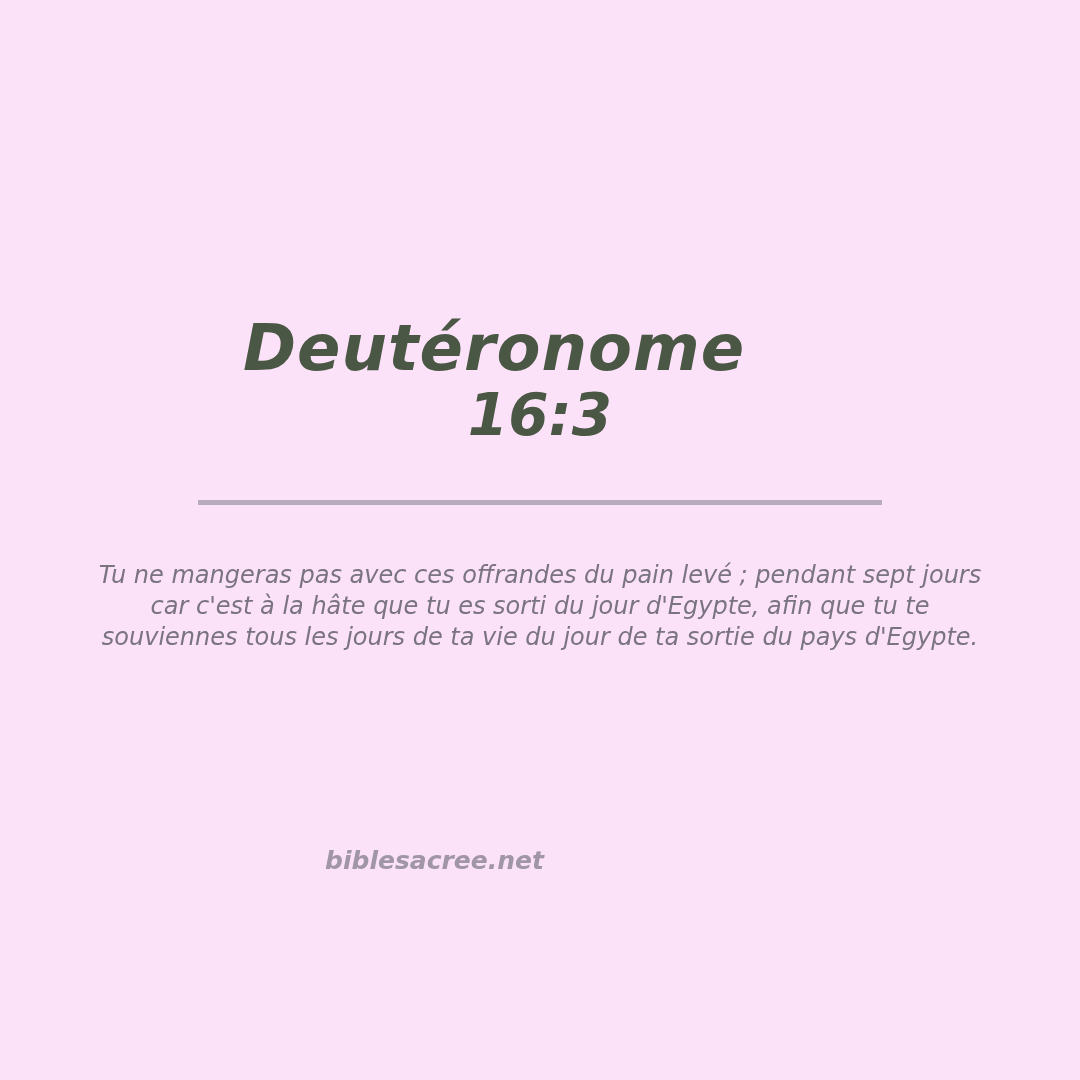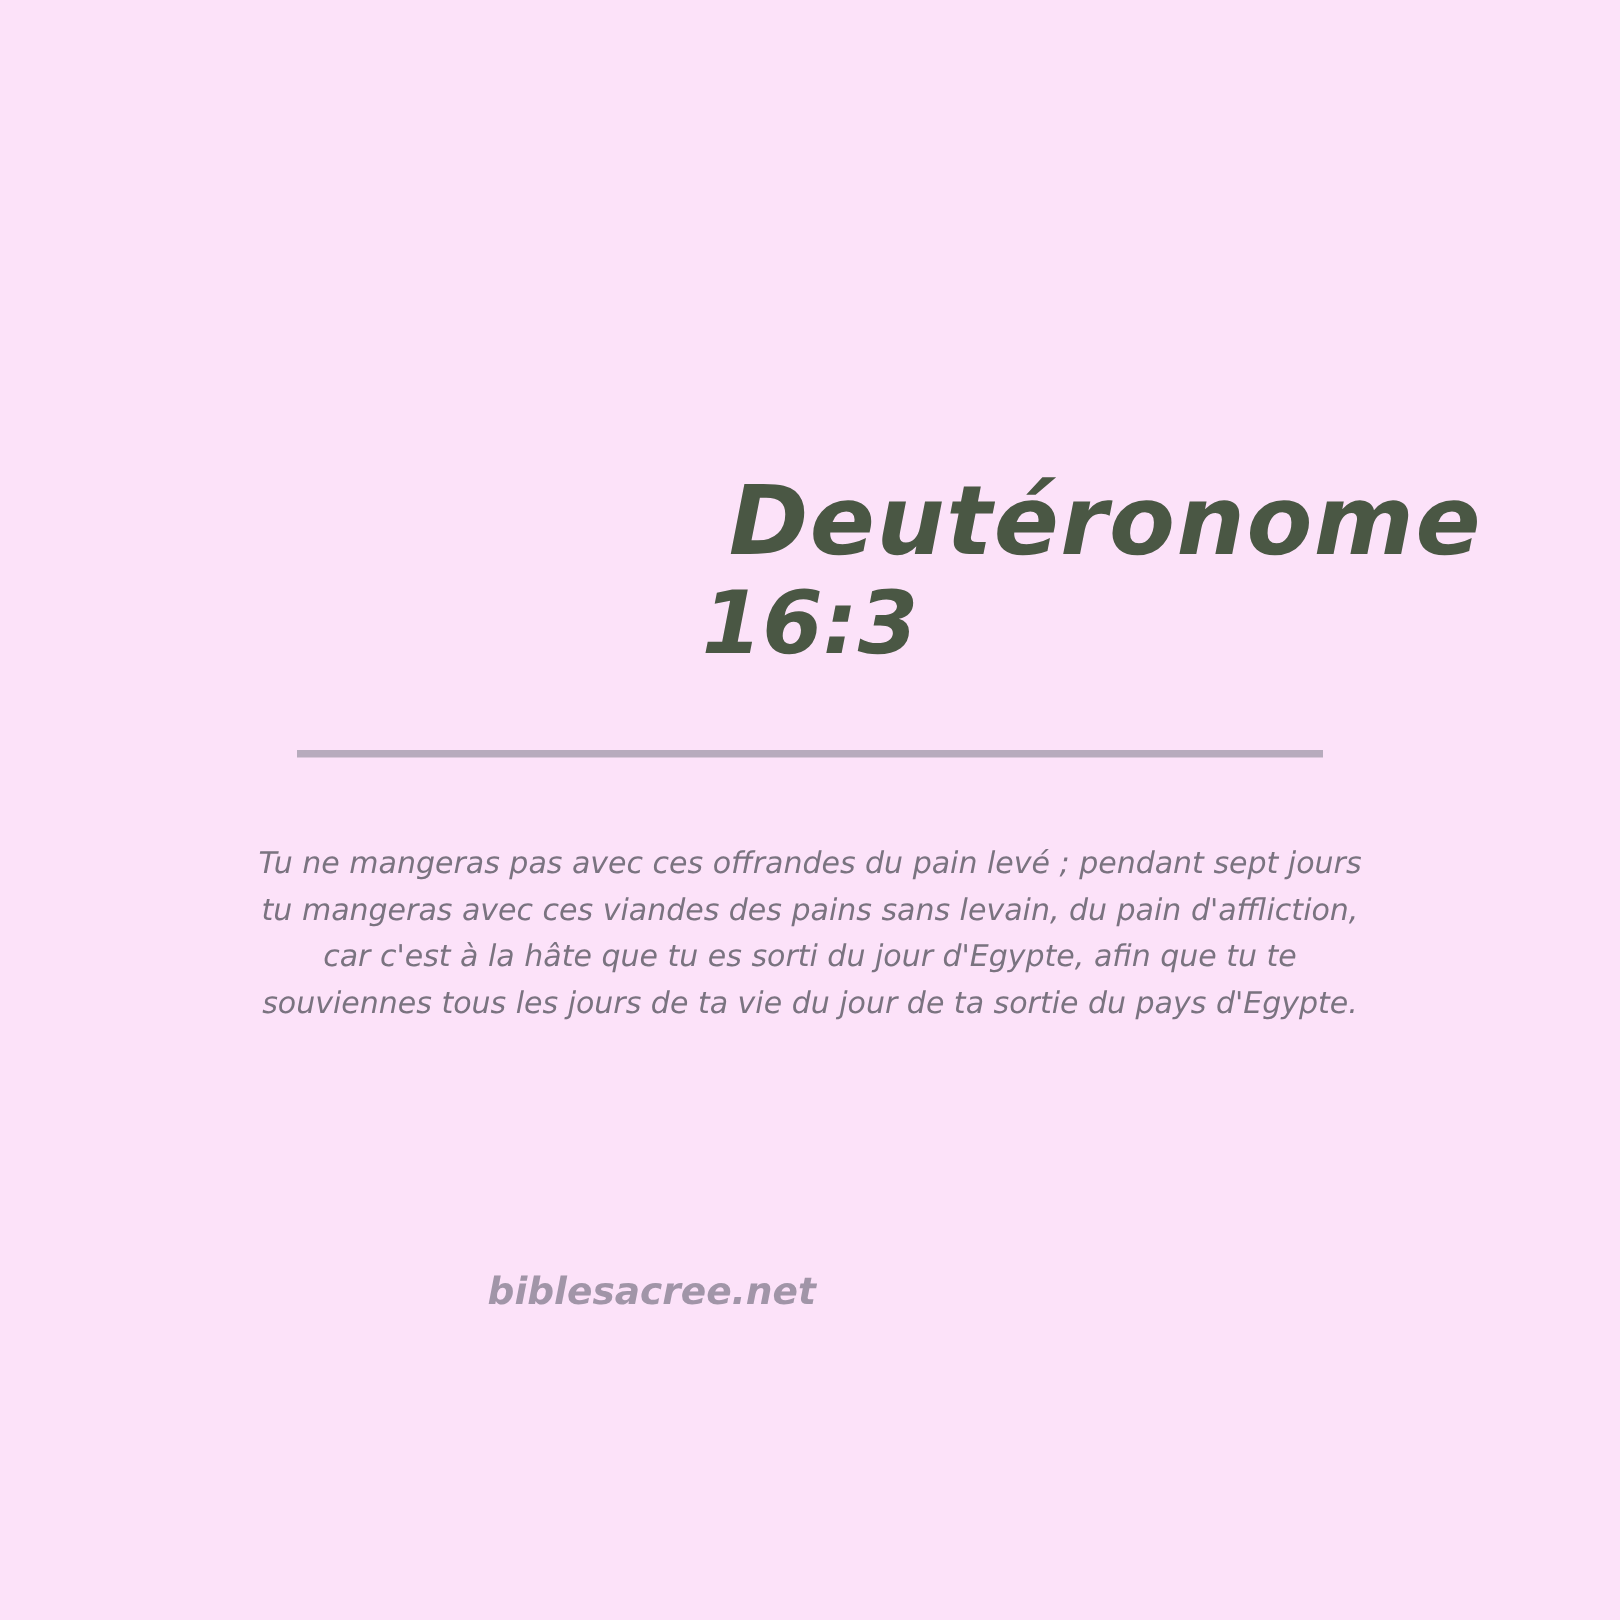--- a/index.html
+++ b/index.html
@@ -12,21 +12,21 @@
     height: 1080px;
     overflow: hidden;
     background: var(--background, #fce2f9);
     font-family: "DejaVu Sans", sans-serif;
   }
   .title {
     position: absolute;
     top: 316px;
     left: 0;
     width: 988px;
-    text-align: right;
+    text-align: center;
     font-size: 64px;
     line-height: 1.0;
     font-weight: bold;
     font-style: italic;
     letter-spacing: 1px;
     color: var(--title, #4a5744);
   }
   .reference {
     position: absolute;
     top: 386px;
@@ -46,21 +46,21 @@
     width: 684px;
     height: 5px;
     background: var(--divider, #b7abbd);
   }
   .verse {
     position: absolute;
     top: 560px;
     left: 90px;
     width: 900px;
     text-align: center;
-    font-size: 20px;
+    font-size: 24px;
     line-height: 31px;
     font-style: italic;
     font-weight: 500;
     color: var(--verse, #7a7380);
   }
   .footer {
     position: absolute;
     top: 846px;
     left: 0;
     width: 869px;
@@ -77,19 +77,18 @@
 
 <div class="canvas">
   <div class="title">Deutéronome</div>
 
   <div class="reference">16:3</div>
 
   <div class="divider"></div>
 
   <div class="verse">
     <div class="verse-line">Tu ne mangeras pas avec ces offrandes du pain levé ; pendant sept jours</div>
-    <div class="verse-line">tu mangeras avec ces viandes des pains sans levain, du pain d'affliction,</div>
     <div class="verse-line">car c'est à la hâte que tu es sorti du jour d'Egypte, afin que tu te</div>
     <div class="verse-line">souviennes tous les jours de ta vie du jour de ta sortie du pays d'Egypte.</div>
   </div>
 
   <div class="footer">biblesacree.net</div>
 </div>
 
 </body></html>

